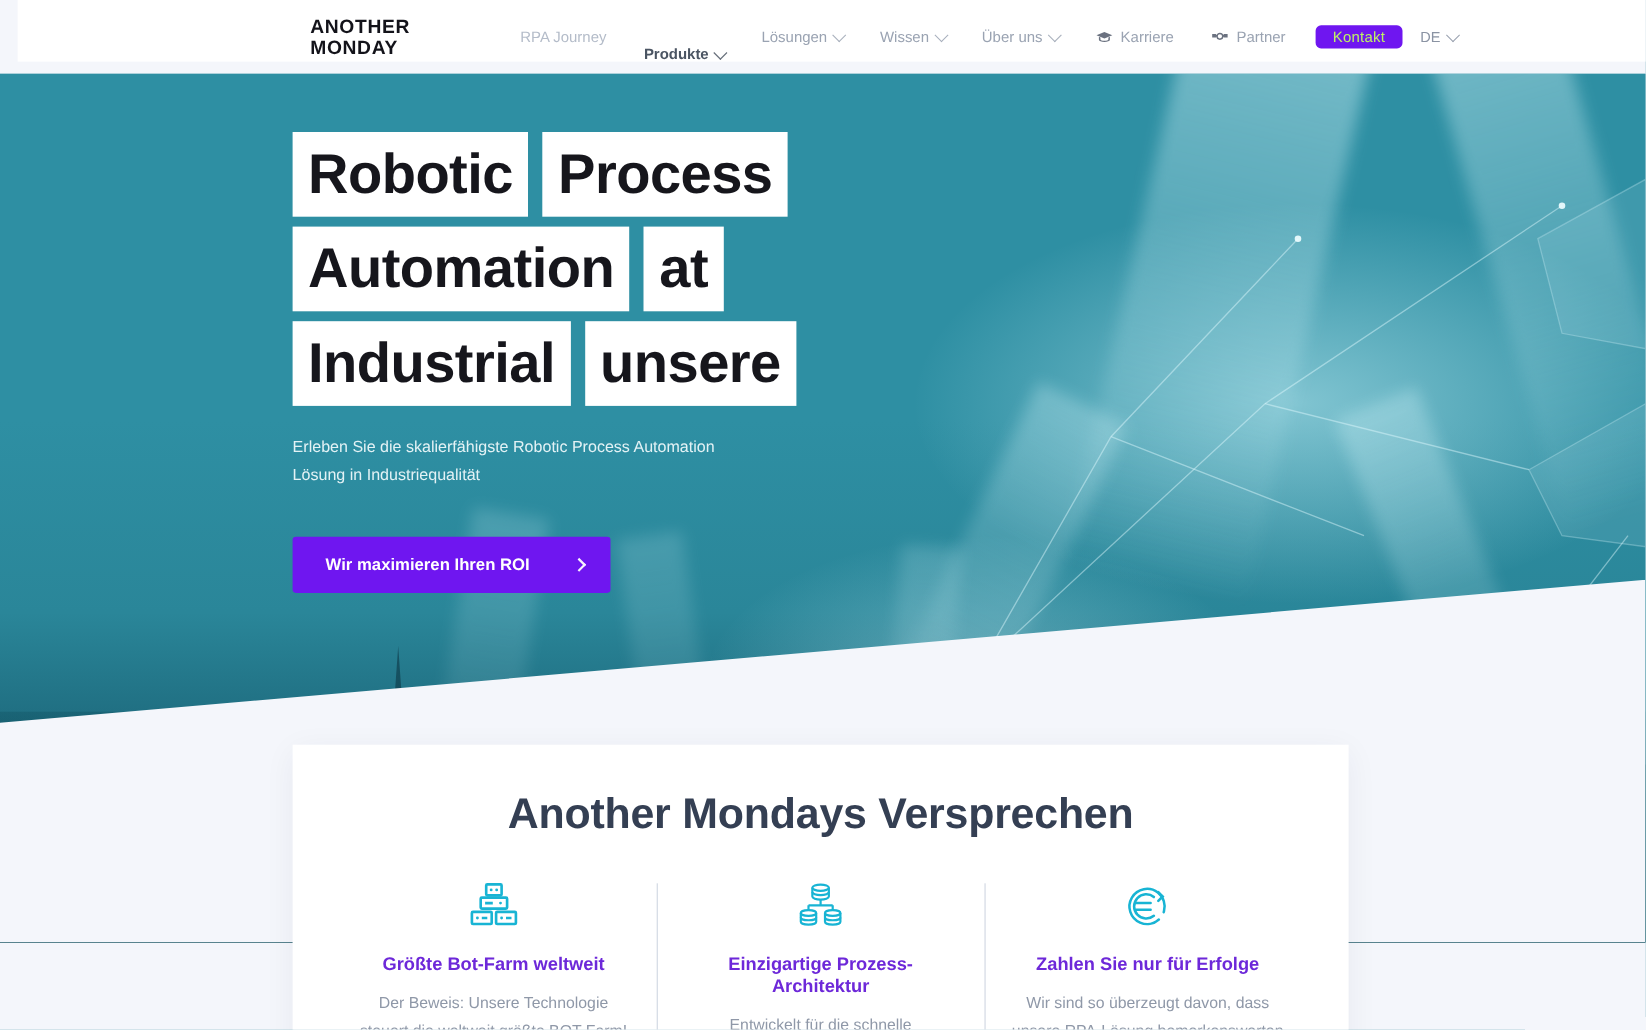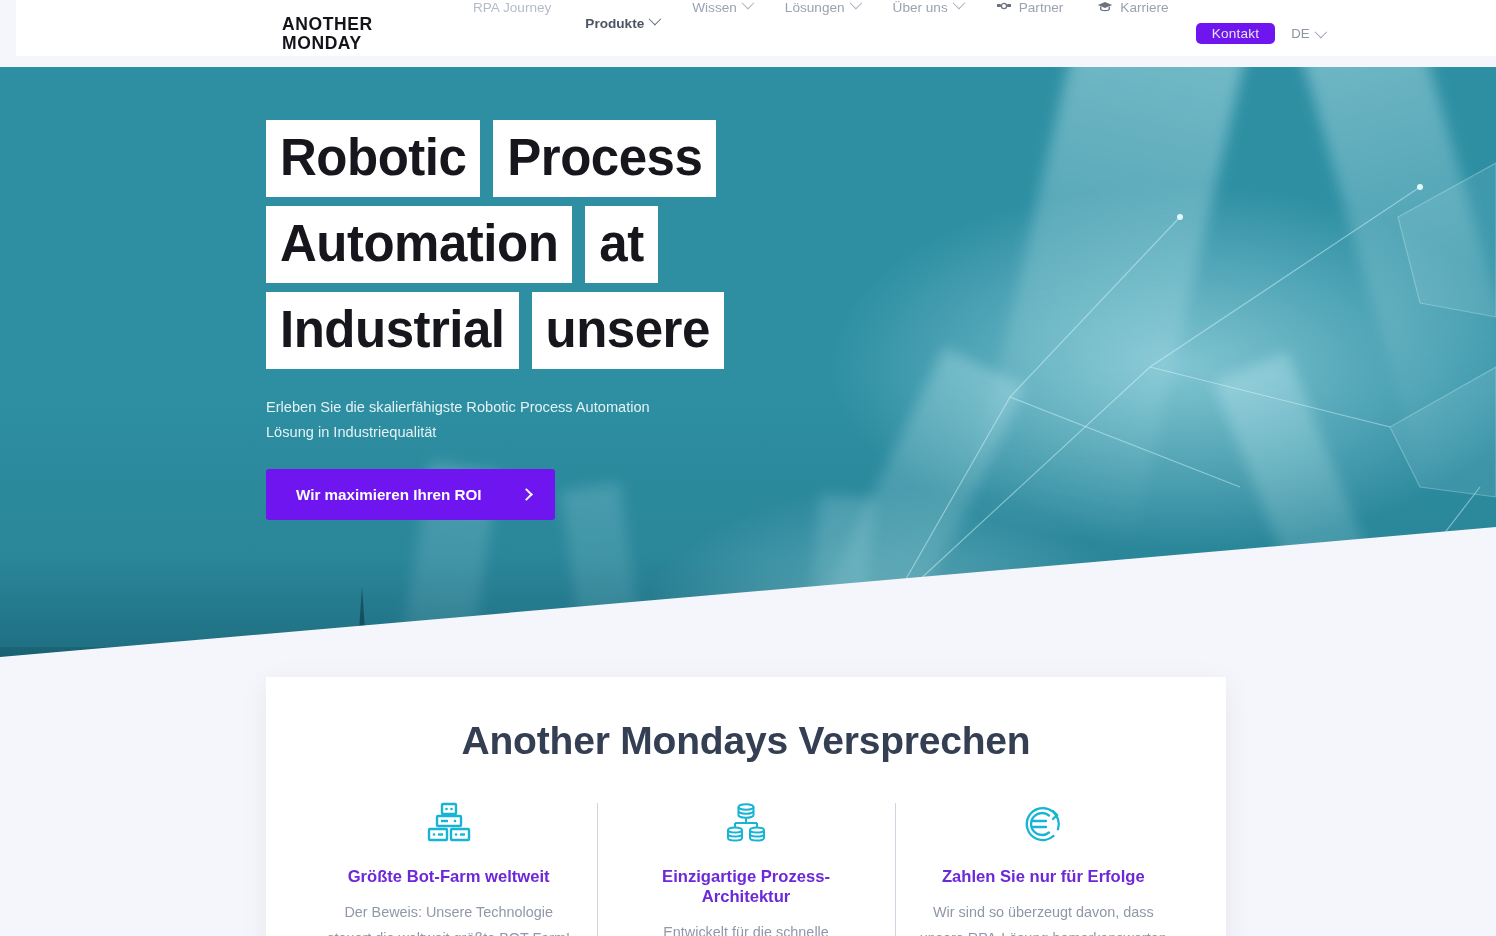--- a/index.html
+++ b/index.html
@@ -23,37 +23,37 @@
     font-weight: 900; font-size: 17.5px; line-height: 18.5px;
     letter-spacing: 0.6px; color: #13131a;
     font-family: "Liberation Sans", sans-serif;
   }
   .logo span { display: block; }
   .nav {
     position: absolute; left: 440px; top: 0; height: 67px;
     display: flex; align-items: center; gap: 0px;
   }
   .nav-item {
-    display: flex; align-items: flex-start; gap: 5px;
+    display: flex; align-items: center; gap: 5px;
     font-size: 13.6px; padding: 0 17px; height: 67px;
     color: #8a93a3; white-space: nowrap;
     cursor: pointer;
   }
   .nav-item.strong { color: #4b5563; font-weight: 700; margin-top: 32px; }
   .nav-item.plain { color: #9aa3b2; }
   .nav-item.muted { color: #b4bcc9; }
   .chev {
     display: inline-block; width: 9px; height: 9px;
     border-right: 1.6px solid currentColor; border-bottom: 1.6px solid currentColor;
     transform: rotate(45deg) translateY(-2px);
     opacity: .85;
   }
   .nav-ico { display: inline-flex; align-items: center; margin-right: 2px; }
   .btn-kontakt {
-    background: #6f16f0; color: #e5e5e5; font-size: 13.6px; font-weight: 500;
+    background: #6f16f0; color: #bef264; font-size: 13.6px; font-weight: 500;
     border-radius: 5px; padding: 3px 16px; margin-left: 10px;
     border: none; cursor: pointer; letter-spacing: .2px;
     font-family: "Liberation Sans", sans-serif;
   }
   .lang {
     display: flex; align-items: center; gap: 5px;
     color: #8a93a3; font-size: 13.2px; margin-left: 16px; cursor: pointer;
   }
 
   
@@ -106,21 +106,21 @@
     padding: 12px 14px 14px 14px;
     font-family: "Liberation Sans", sans-serif;
     letter-spacing: -0.5px;
   }
   .sub {
     margin-top: 26px; max-width: 430px;
     font-size: 14.6px; line-height: 25px; color: #e3f2f5;
     font-family: "Liberation Sans", sans-serif;
   }
   .btn-roi {
-    margin-top: 24px; display: inline-flex; align-items: center; justify-content: space-between;
+    margin-top: 43px; display: inline-flex; align-items: center; justify-content: space-between;
     gap: 40px; background: #6f16f0; color: #fff;
     font-size: 15.2px; font-weight: 700; border: none; cursor: pointer;
     padding: 17px 24px 17px 30px; border-radius: 3px; min-width: 288px;
     font-family: "Liberation Sans", sans-serif;
   }
   .btn-roi .arrow {
     display: inline-block; width: 9px; height: 9px;
     border-top: 2px solid #fff; border-right: 2px solid #fff;
     transform: rotate(45deg); opacity: .95;
   }
@@ -300,50 +300,50 @@
 
     <nav class="nav">
       <div class="nav-item muted">
         <span>RPA Journey</span>
       </div>
       <div class="nav-item strong">
         <span>Produkte</span>
         <i class="chev"></i>
       </div>
       <div class="nav-item plain">
+        <span>Lösungen</span>
+        <i class="chev"></i>
+      </div>
+      <div class="nav-item plain">
         <span>Wissen</span>
         <i class="chev"></i>
       </div>
       <div class="nav-item plain">
-        <span>Lösungen</span>
-        <i class="chev"></i>
-      </div>
-      <div class="nav-item plain">
         <span>Über uns</span>
         <i class="chev"></i>
+      </div>
+      <div class="nav-item plain">
+        <span class="nav-ico">
+          <svg width="16" height="13" viewBox="0 0 16 13" fill="#6b7280">
+            <path d="M8 2 L15.2 5 L8 8 L0.8 5 Z"></path>
+            <path d="M3 6.4 V9.2 C3 10.4 5.3 11.2 8 11.2 C10.7 11.2 13 10.4 13 9.2 V6.4 L11.6 7 V8.9 C11.6 9.6 10 10 8 10 C6 10 4.4 9.6 4.4 8.9 V7 Z"></path>
+          </svg>
+        </span>
+        <span>Karriere</span>
       </div>
       <div class="nav-item plain">
         <span class="nav-ico">
           <svg width="16" height="13" viewBox="0 0 16 13" fill="#6b7280">
             <path d="M1 4h3.2l1.6 1.5L4.4 7 1 7z"></path>
             <path d="M15 4h-3.2L10.2 5.5 11.6 7 15 7z"></path>
             <circle cx="8" cy="6" r="2.6" fill="none" stroke="#6b7280" stroke-width="1.3"></circle>
           </svg>
         </span>
         <span>Partner</span>
       </div>
-      <div class="nav-item plain">
-        <span class="nav-ico">
-          <svg width="16" height="13" viewBox="0 0 16 13" fill="#6b7280">
-            <path d="M8 2 L15.2 5 L8 8 L0.8 5 Z"></path>
-            <path d="M3 6.4 V9.2 C3 10.4 5.3 11.2 8 11.2 C10.7 11.2 13 10.4 13 9.2 V6.4 L11.6 7 V8.9 C11.6 9.6 10 10 8 10 C6 10 4.4 9.6 4.4 8.9 V7 Z"></path>
-          </svg>
-        </span>
-        <span>Karriere</span>
-      </div>
       <button class="btn-kontakt">Kontakt</button>
       <div class="lang">
         <span>DE</span>
         <i class="chev"></i>
       </div>
     </nav>
   </header>
 
 </div>
 

